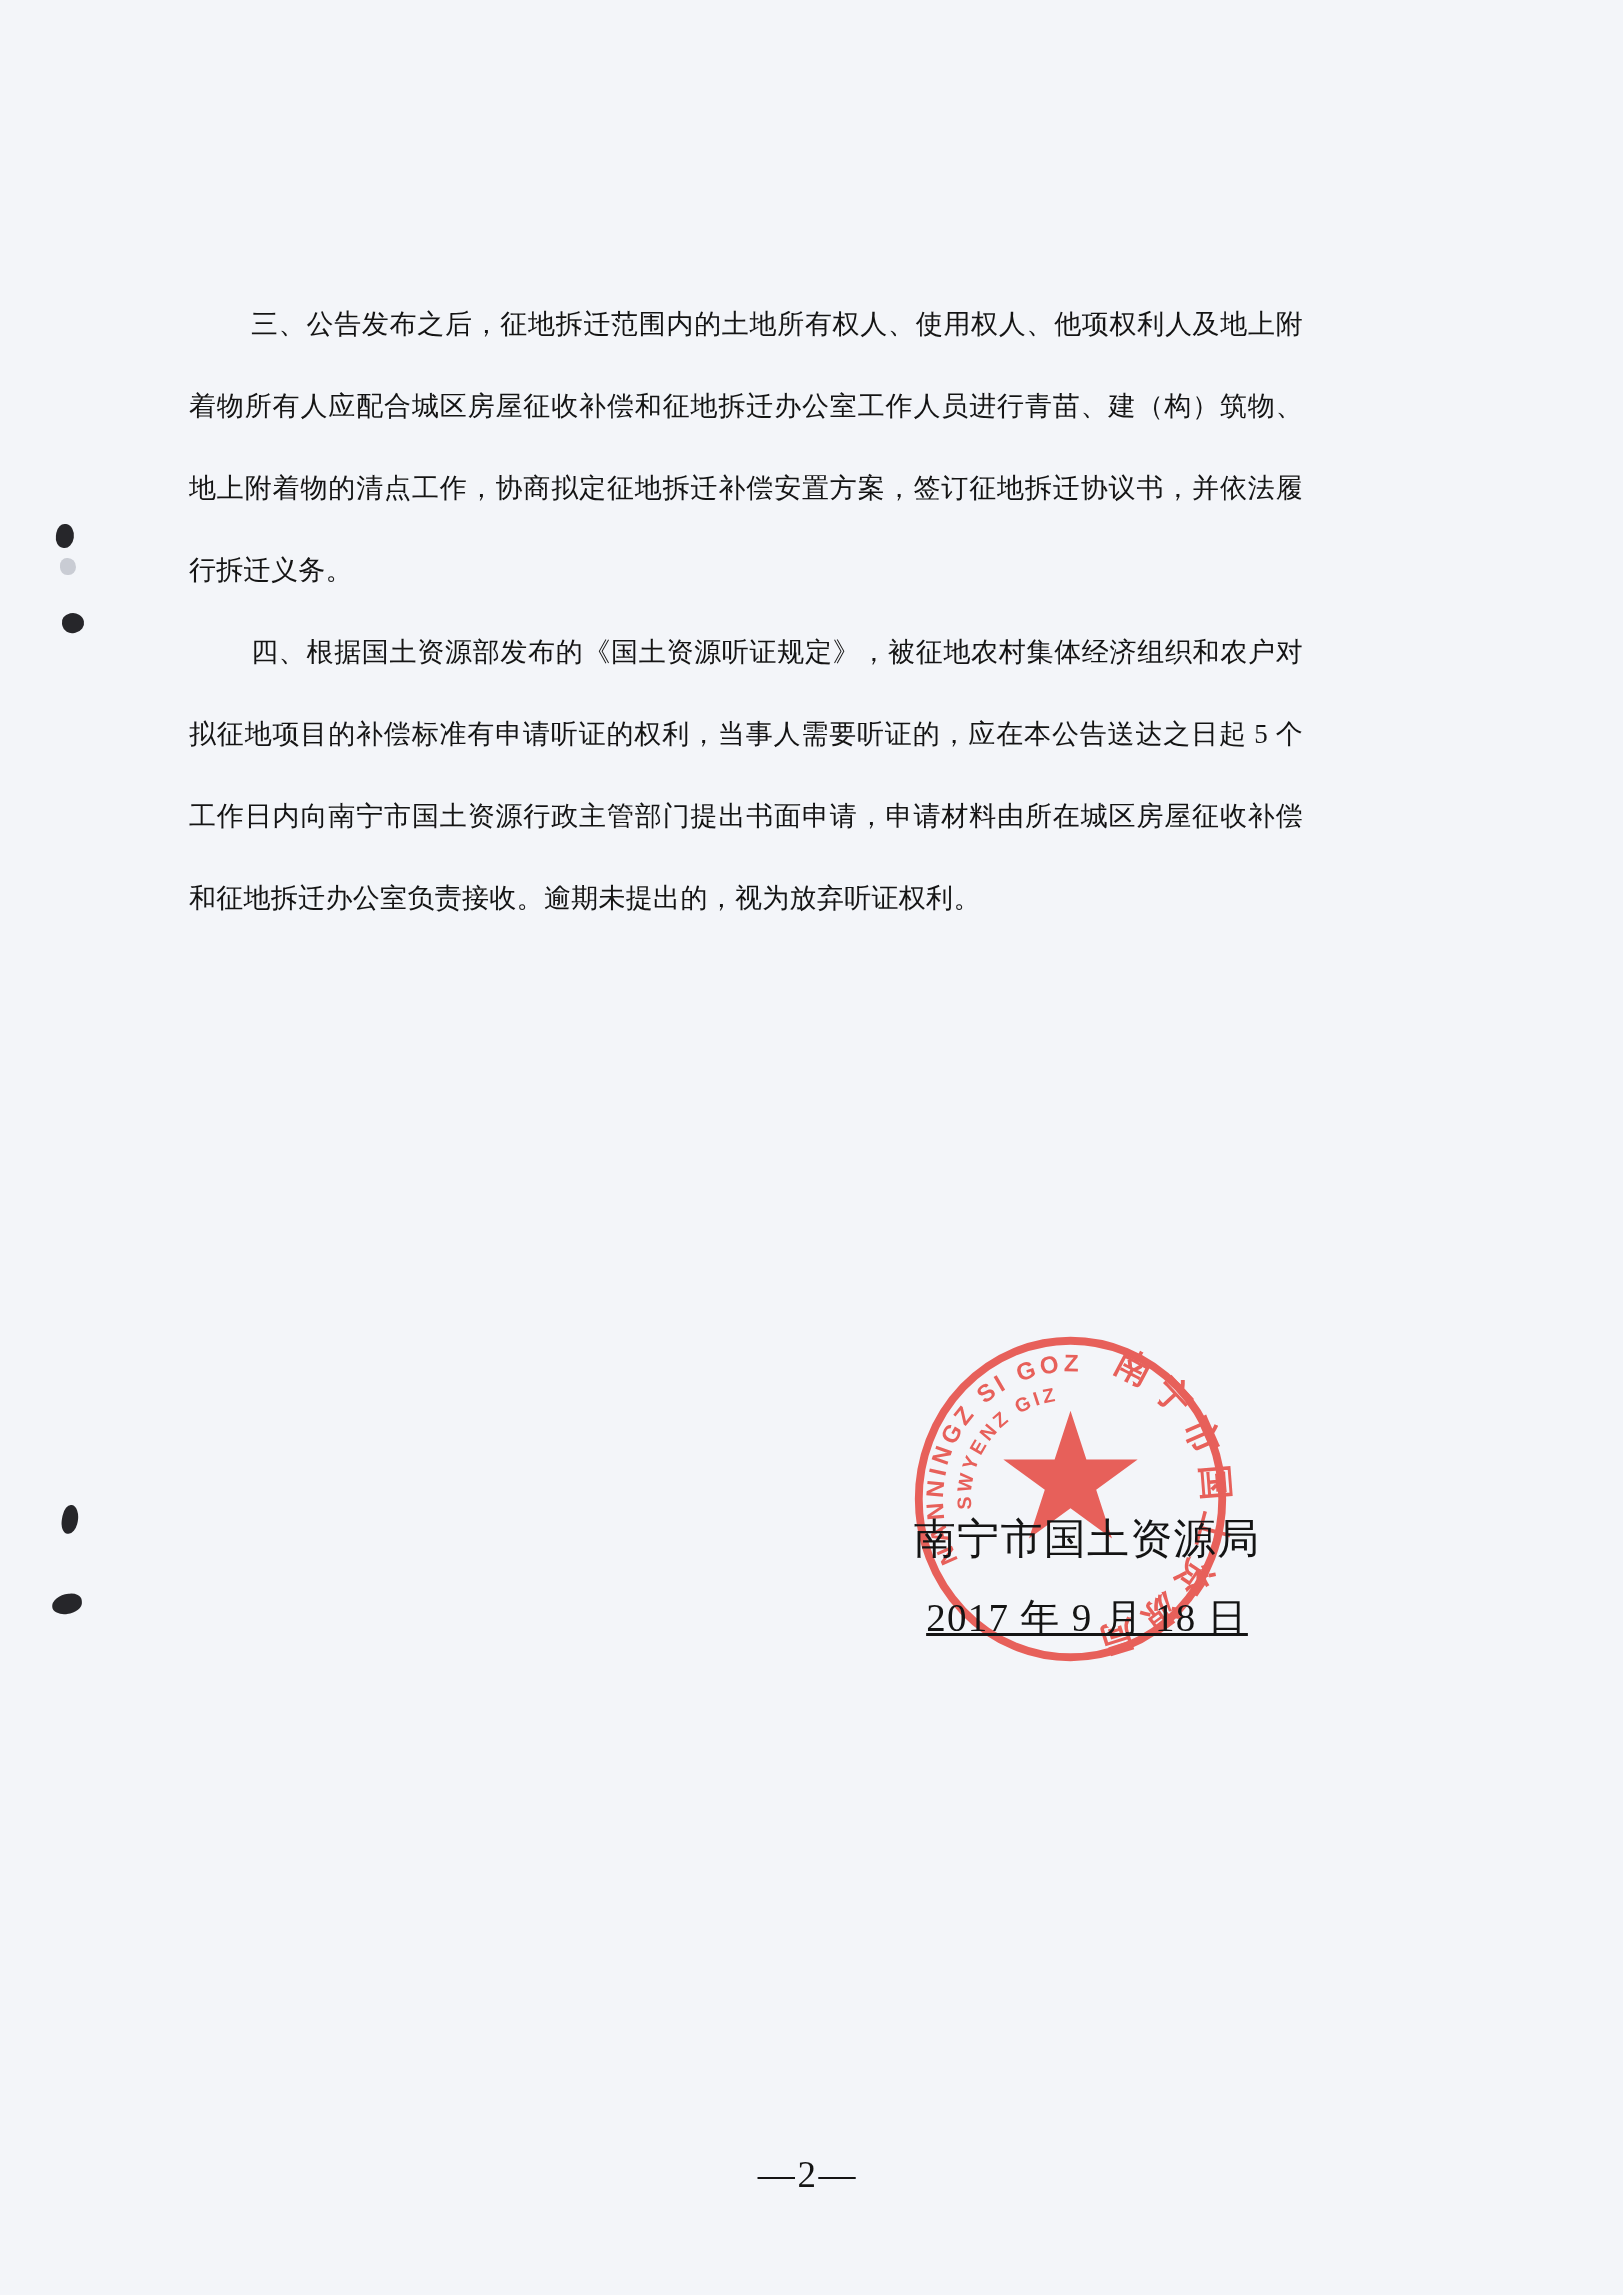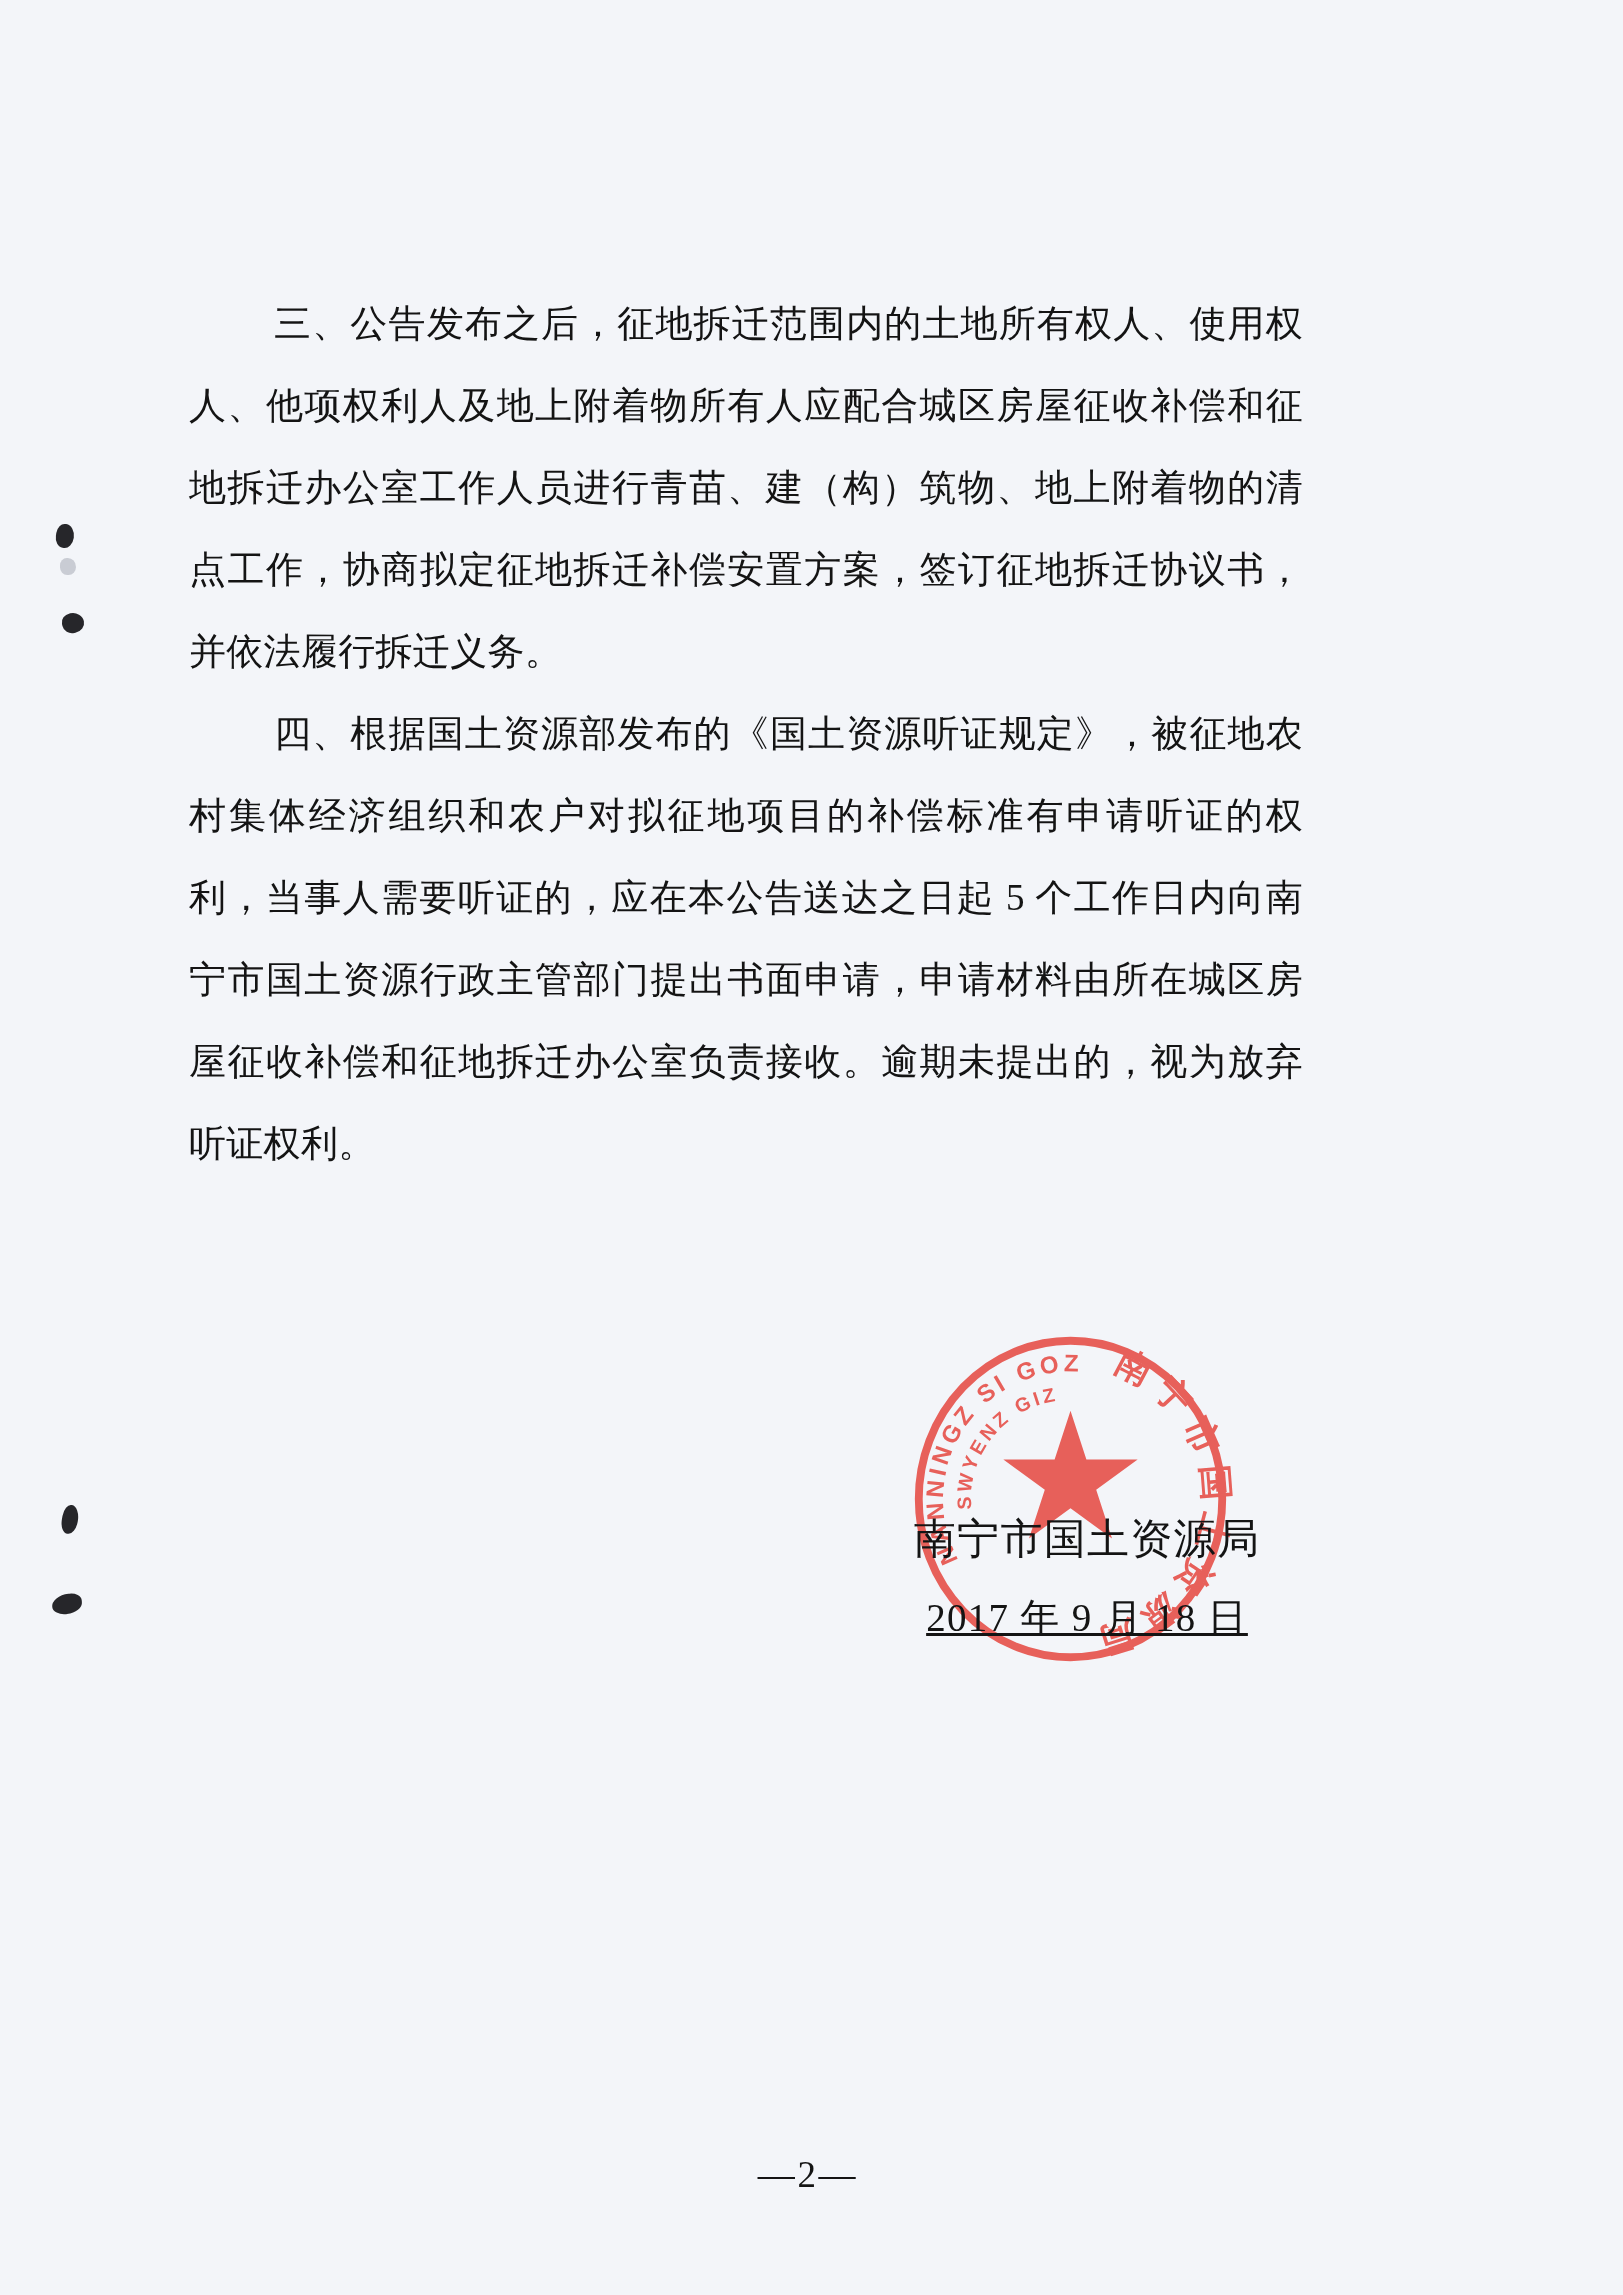--- a/index.html
+++ b/index.html
@@ -7,21 +7,21 @@
     position:relative;
     width:1623px;height:2295px;
     background:#f3f5f9;
     overflow:hidden;
     font-family:"Liberation Serif","DejaVu Serif",serif;
     color:#141414;
   }
   .body-text{
     position:absolute;
     left:189px;top:283px;width:1114px;
-    font-size:37px;line-height:82px;
+    font-size:27px;line-height:82px;
     text-align:justify;
     letter-spacing:0.3px;
   }
   .body-text p{margin:0;text-indent:2.3em;}
   .closing{text-indent:2.3em;}
   .seal-wrap{
     position:absolute;left:907px;top:1332px;width:327px;height:334px;
     z-index:1;opacity:0.93;
   }
   .sig-agency{

